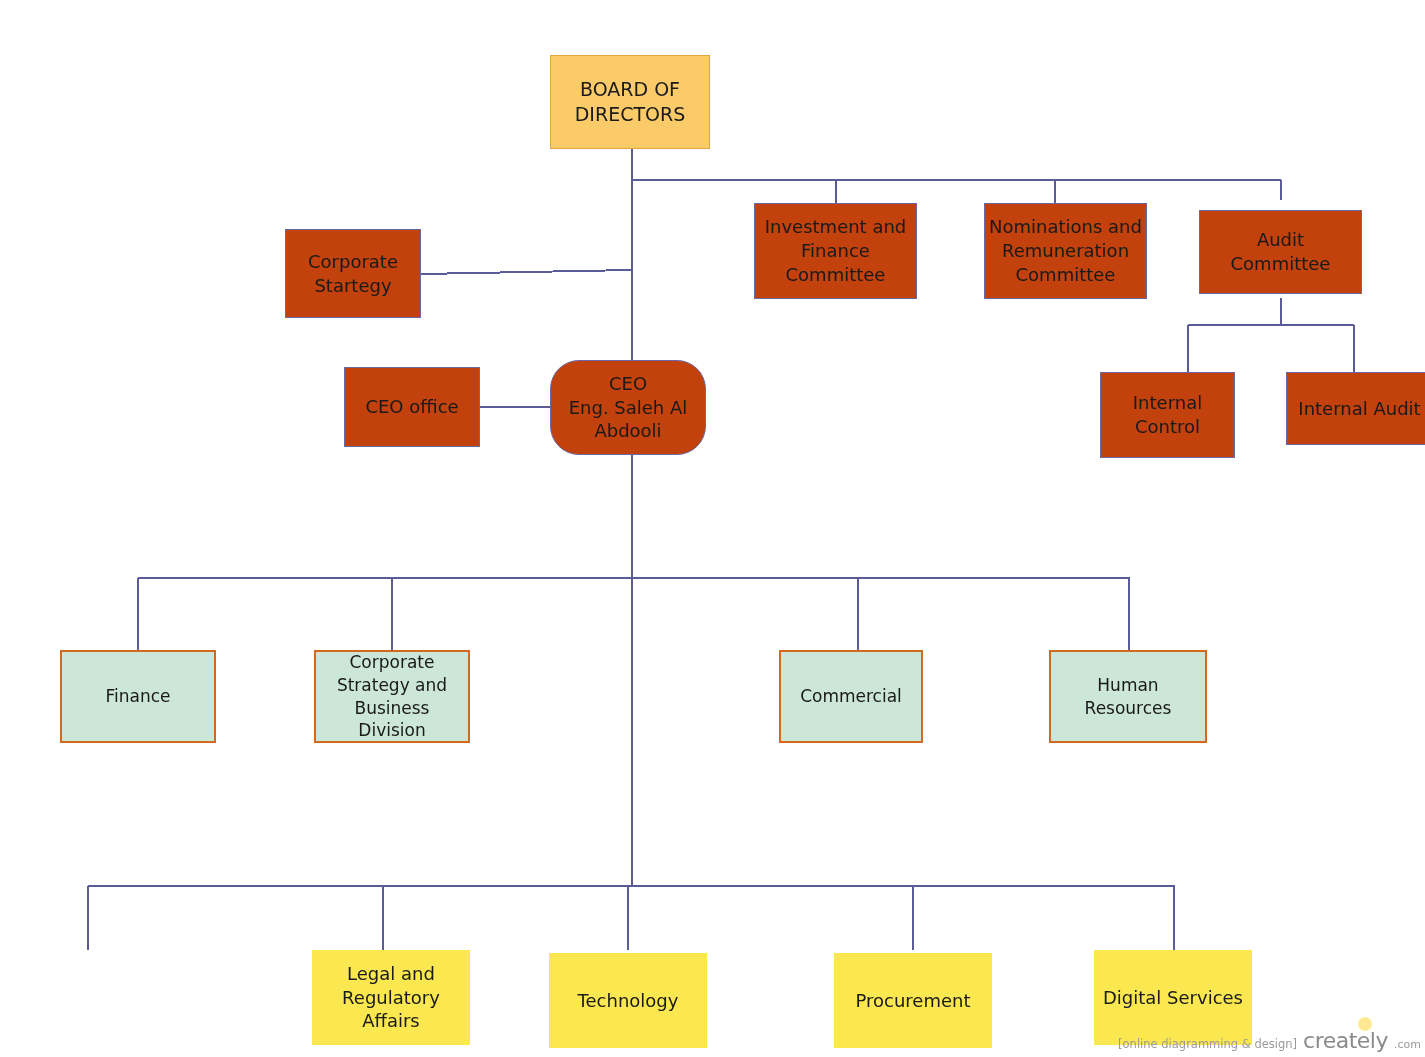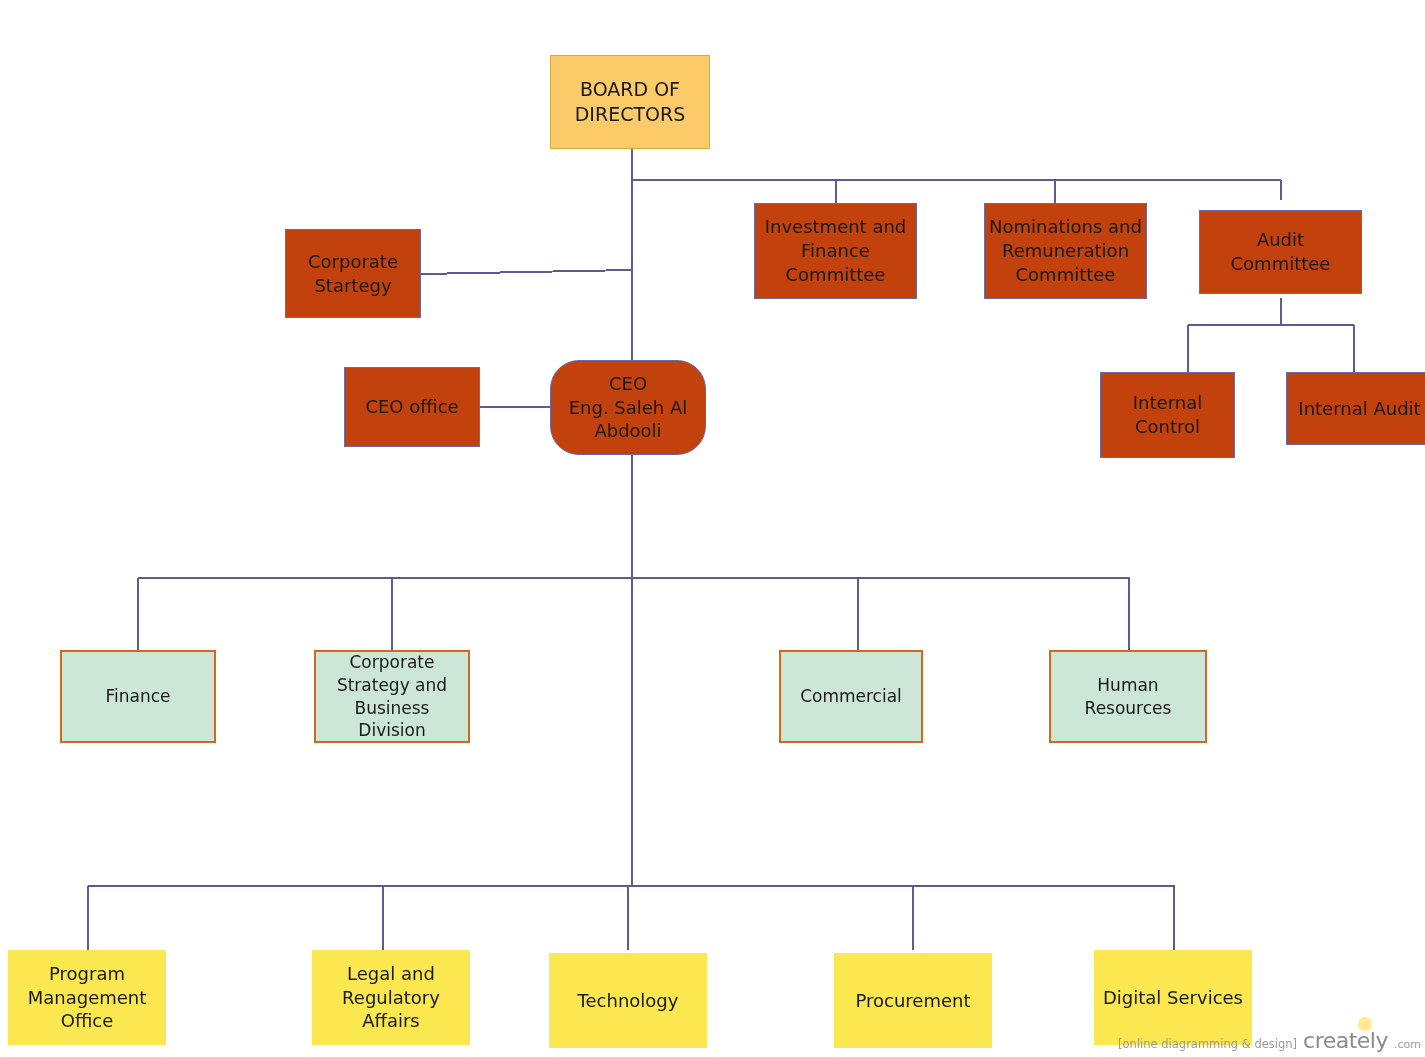--- a/index.html
+++ b/index.html
@@ -201,25 +201,20 @@
 
   <div class="node n-green" style="left:779px; top:650px; width:144px; height:93px;">
     <span class="label">Commercial</span>
   </div>
 
   <div class="node n-green" style="left:1049px; top:650px; width:158px; height:93px;">
     <span class="label">Human
 Resources</span>
   </div>
 
-  <div class="node n-yellow" style="left:8px; top:950px; width:158px; height:95px;">
-    <span class="label">Program
-Management
-Office</span>
-  </div>
 
   <div class="node n-yellow" style="left:312px; top:950px; width:158px; height:95px;">
     <span class="label">Legal and
 Regulatory
 Affairs</span>
   </div>
 
   <div class="node n-yellow" style="left:549px; top:953px; width:158px; height:95px;">
     <span class="label">Technology</span>
   </div>

